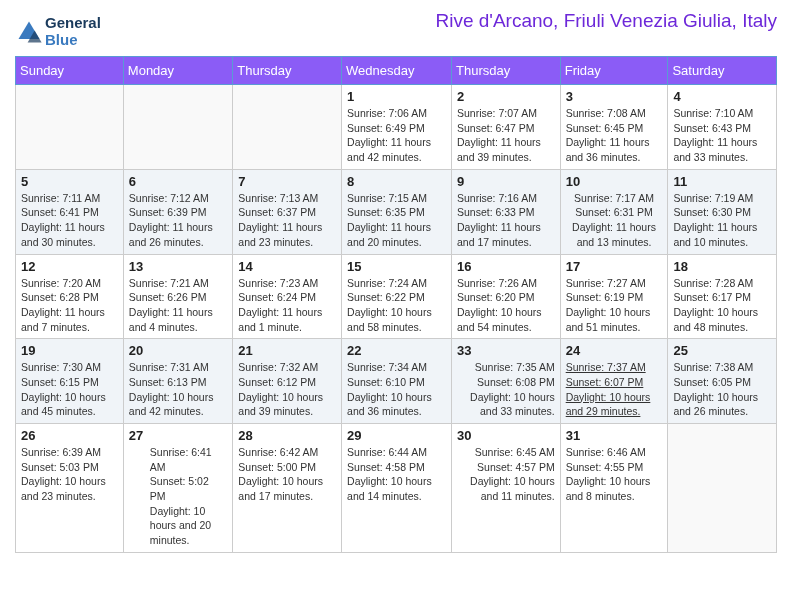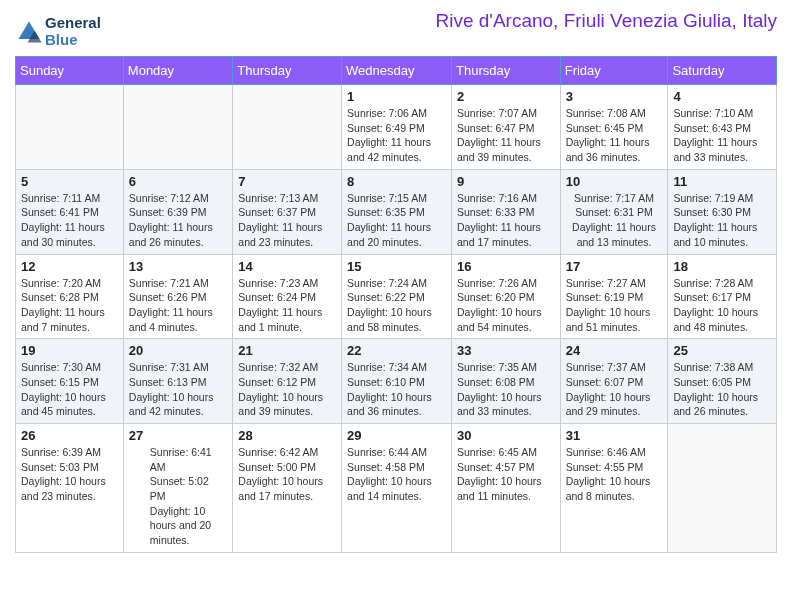--- a/index.html
+++ b/index.html
@@ -248,27 +248,27 @@
 Daylight: 10 hours and 39 minutes.</div>
         </td>
         <td>
           <span class="day-num">22</span>
           <div class="day-info" style="white-space: pre-line;">Sunrise: 7:34 AM
 Sunset: 6:10 PM
 Daylight: 10 hours and 36 minutes.</div>
         </td>
         <td>
           <span class="day-num">33</span>
-          <div class="day-info" style="white-space: pre-line;">Sunrise: 7:35 AM
+          <div class="day-info" style="white-space: pre-line; text-align: right;">Sunrise: 7:35 AM
 Sunset: 6:08 PM
 Daylight: 10 hours and 33 minutes.</div>
         </td>
         <td>
           <span class="day-num">24</span>
-          <div class="day-info" style="white-space: pre-line;">Sunrise: 7:37 AM
+          <div class="day-info" style="white-space: pre-line; text-decoration: underline;">Sunrise: 7:37 AM
 Sunset: 6:07 PM
 Daylight: 10 hours and 29 minutes.</div>
         </td>
         <td>
           <span class="day-num">25</span>
           <div class="day-info" style="white-space: pre-line;">Sunrise: 7:38 AM
 Sunset: 6:05 PM
 Daylight: 10 hours and 26 minutes.</div>
         </td>
       </tr>
@@ -292,21 +292,21 @@
 Daylight: 10 hours and 17 minutes.</div>
         </td>
         <td>
           <span class="day-num">29</span>
           <div class="day-info" style="white-space: pre-line;">Sunrise: 6:44 AM
 Sunset: 4:58 PM
 Daylight: 10 hours and 14 minutes.</div>
         </td>
         <td>
           <span class="day-num">30</span>
-          <div class="day-info" style="white-space: pre-line;">Sunrise: 6:45 AM
+          <div class="day-info" style="white-space: pre-line; text-align: right;">Sunrise: 6:45 AM
 Sunset: 4:57 PM
 Daylight: 10 hours and 11 minutes.</div>
         </td>
         <td>
           <span class="day-num">31</span>
           <div class="day-info" style="white-space: pre-line;">Sunrise: 6:46 AM
 Sunset: 4:55 PM
 Daylight: 10 hours and 8 minutes.</div>
         </td>
         <td class="empty"></td>

